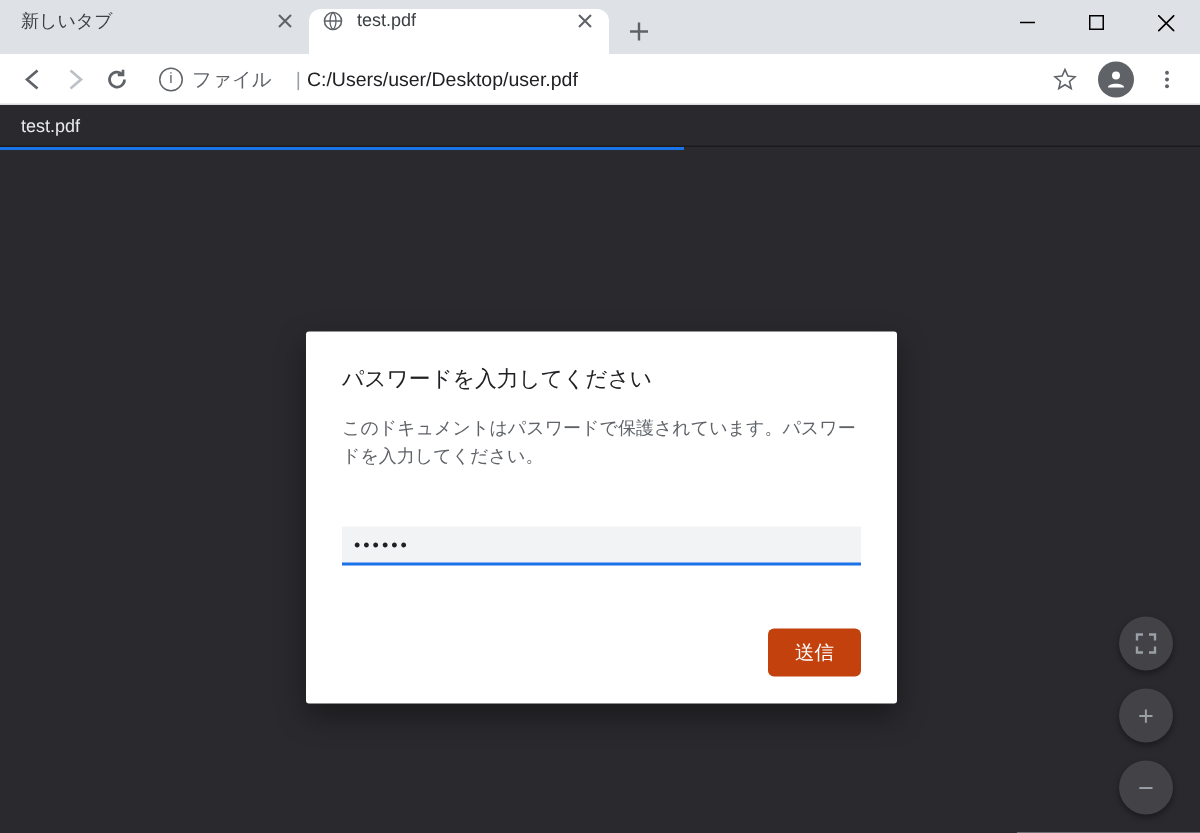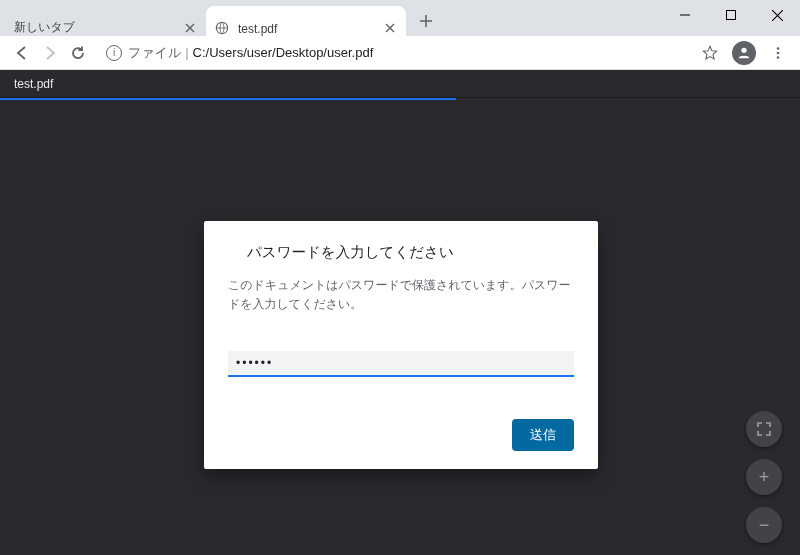--- a/index.html
+++ b/index.html
@@ -1,58 +1,58 @@
 <!DOCTYPE html>
 <html><head>
 <meta charset="utf-8">
 <style>
   * { box-sizing: border-box; margin: 0; padding: 0; }
   html, body { width: 800px; height: 555px; overflow: hidden; font-family: "Segoe UI", Meiryo, sans-serif; font-size: 13px; }
   body { background: #e8eaed; display: flex; flex-direction: column; }
 
   
   .tabstrip { height: 36px; background: #dee1e6; display: flex; align-items: flex-end; padding-left: 6px; position: relative; }
-  .tab { height: 30px; width: 200px; display: flex; align-items: flex-end; padding: 0 8px; font-size: 12px; color: #3c4043; position: relative; border-top-left-radius: 8px; border-top-right-radius: 8px; }
+  .tab { height: 30px; width: 200px; display: flex; align-items: flex-start; padding: 0 8px; font-size: 12px; color: #3c4043; position: relative; border-top-left-radius: 8px; border-top-right-radius: 8px; }
   .tab.inactive { background: #dee1e6; }
   .tab.active { background: #ffffff; }
   .tab .favicon { width: 16px; height: 16px; margin-right: 8px; display: inline-flex; align-items: center; justify-content: center; }
   .tab .title { flex: 1; white-space: nowrap; overflow: hidden; text-overflow: ellipsis; }
   .tab .close { width: 16px; height: 16px; display: inline-flex; align-items: center; justify-content: center; color: #5f6368; }
   .newtab { width: 28px; height: 28px; display: inline-flex; align-items: center; justify-content: center; color: #5f6368; margin-left: 6px; margin-bottom: 1px; }
   .win-controls { position: absolute; right: 0; top: 0; height: 30px; display: flex; }
   .win-btn { width: 46px; height: 30px; display: inline-flex; align-items: center; justify-content: center; color: #000; }
 
   
   .toolbar { height: 34px; background: #ffffff; display: flex; align-items: center; padding: 0 8px; border-bottom: 1px solid #dadce0; }
   .nav-btn { width: 28px; height: 28px; display: inline-flex; align-items: center; justify-content: center; color: #5f6368; }
   .nav-btn.disabled { color: #bdc1c6; }
   .omni { flex: 1; display: flex; align-items: center; height: 28px; margin: 0 6px; padding: 0 8px; border-radius: 14px; }
   .omni .info { width: 16px; height: 16px; border: 1px solid #5f6368; border-radius: 50%; display: inline-flex; align-items: center; justify-content: center; font-size: 10px; color: #5f6368; margin-right: 6px; }
-  .omni .prefix { color: #5f6368; margin-right: 0; }
+  .omni .prefix { color: #5f6368; margin-right: 12px; }
   .omni .sep { color: #9aa0a6; margin: 0 4px; }
   .omni .url { color: #202124; }
   .toolbar-right { display: flex; align-items: center; gap: 8px; margin-left: 6px; }
   .star { color: #5f6368; }
   .avatar { width: 24px; height: 24px; background: #5f6368; border-radius: 50%; display: inline-flex; align-items: center; justify-content: center; }
   .avatar svg { fill: #fff; }
   .kebab { color: #5f6368; }
 
   
   .viewer { flex: 1; background: #2a2a2e; position: relative; }
   .viewer-top { height: 28px; display: flex; align-items: center; padding: 0 14px; color: #e8eaed; font-size: 12px; border-bottom: 1px solid #1b1b1d; }
   .progress { height: 2px; background: transparent; }
   .progress-inner { width: 57%; height: 2px; background: #1a73e8; }
 
   
   .dialog { position: absolute; left: 204px; top: 151px; width: 394px; background: #ffffff; border-radius: 2px; box-shadow: 0 8px 20px rgba(0,0,0,.4); padding: 22px 24px 18px 24px; }
-  .dialog h1 { font-size: 14.5px; font-weight: 400; color: #202124; margin-bottom: 14px; margin-left: 19px; }
+  .dialog h1 { font-size: 14.5px; font-weight: 400; color: #202124; margin-bottom: 14px; }
   .dialog p { font-size: 12px; color: #5f6368; line-height: 1.6; margin-bottom: 37px; }
   .pw-input { width: 100%; height: 26px; background: #f1f3f4; border: none; border-bottom: 2px solid #1a73e8; padding: 0 8px; font-size: 12px; letter-spacing: 2px; color: #202124; outline: none; }
   .dialog-actions { display: flex; justify-content: flex-end; margin-top: 42px; }
-  .submit-btn { background: #0369a1; color: #fff; border: none; border-radius: 4px; height: 32px; padding: 0 18px; font-size: 13px; cursor: pointer; }
+  .submit-btn { background: #c2410c; color: #fff; border: none; border-radius: 4px; height: 32px; padding: 0 18px; font-size: 13px; cursor: pointer; }
 
   
   .zoom-controls { position: absolute; right: 18px; bottom: 12px; display: flex; flex-direction: column; gap: 12px; }
   .zoom-btn { width: 36px; height: 36px; border-radius: 50%; background: #424247; color: #9aa0a6; display: inline-flex; align-items: center; justify-content: center; font-size: 18px; box-shadow: 0 2px 4px rgba(0,0,0,.4); }
 
   svg { display: block; }
 </style>
 </head>
 <body>
 

